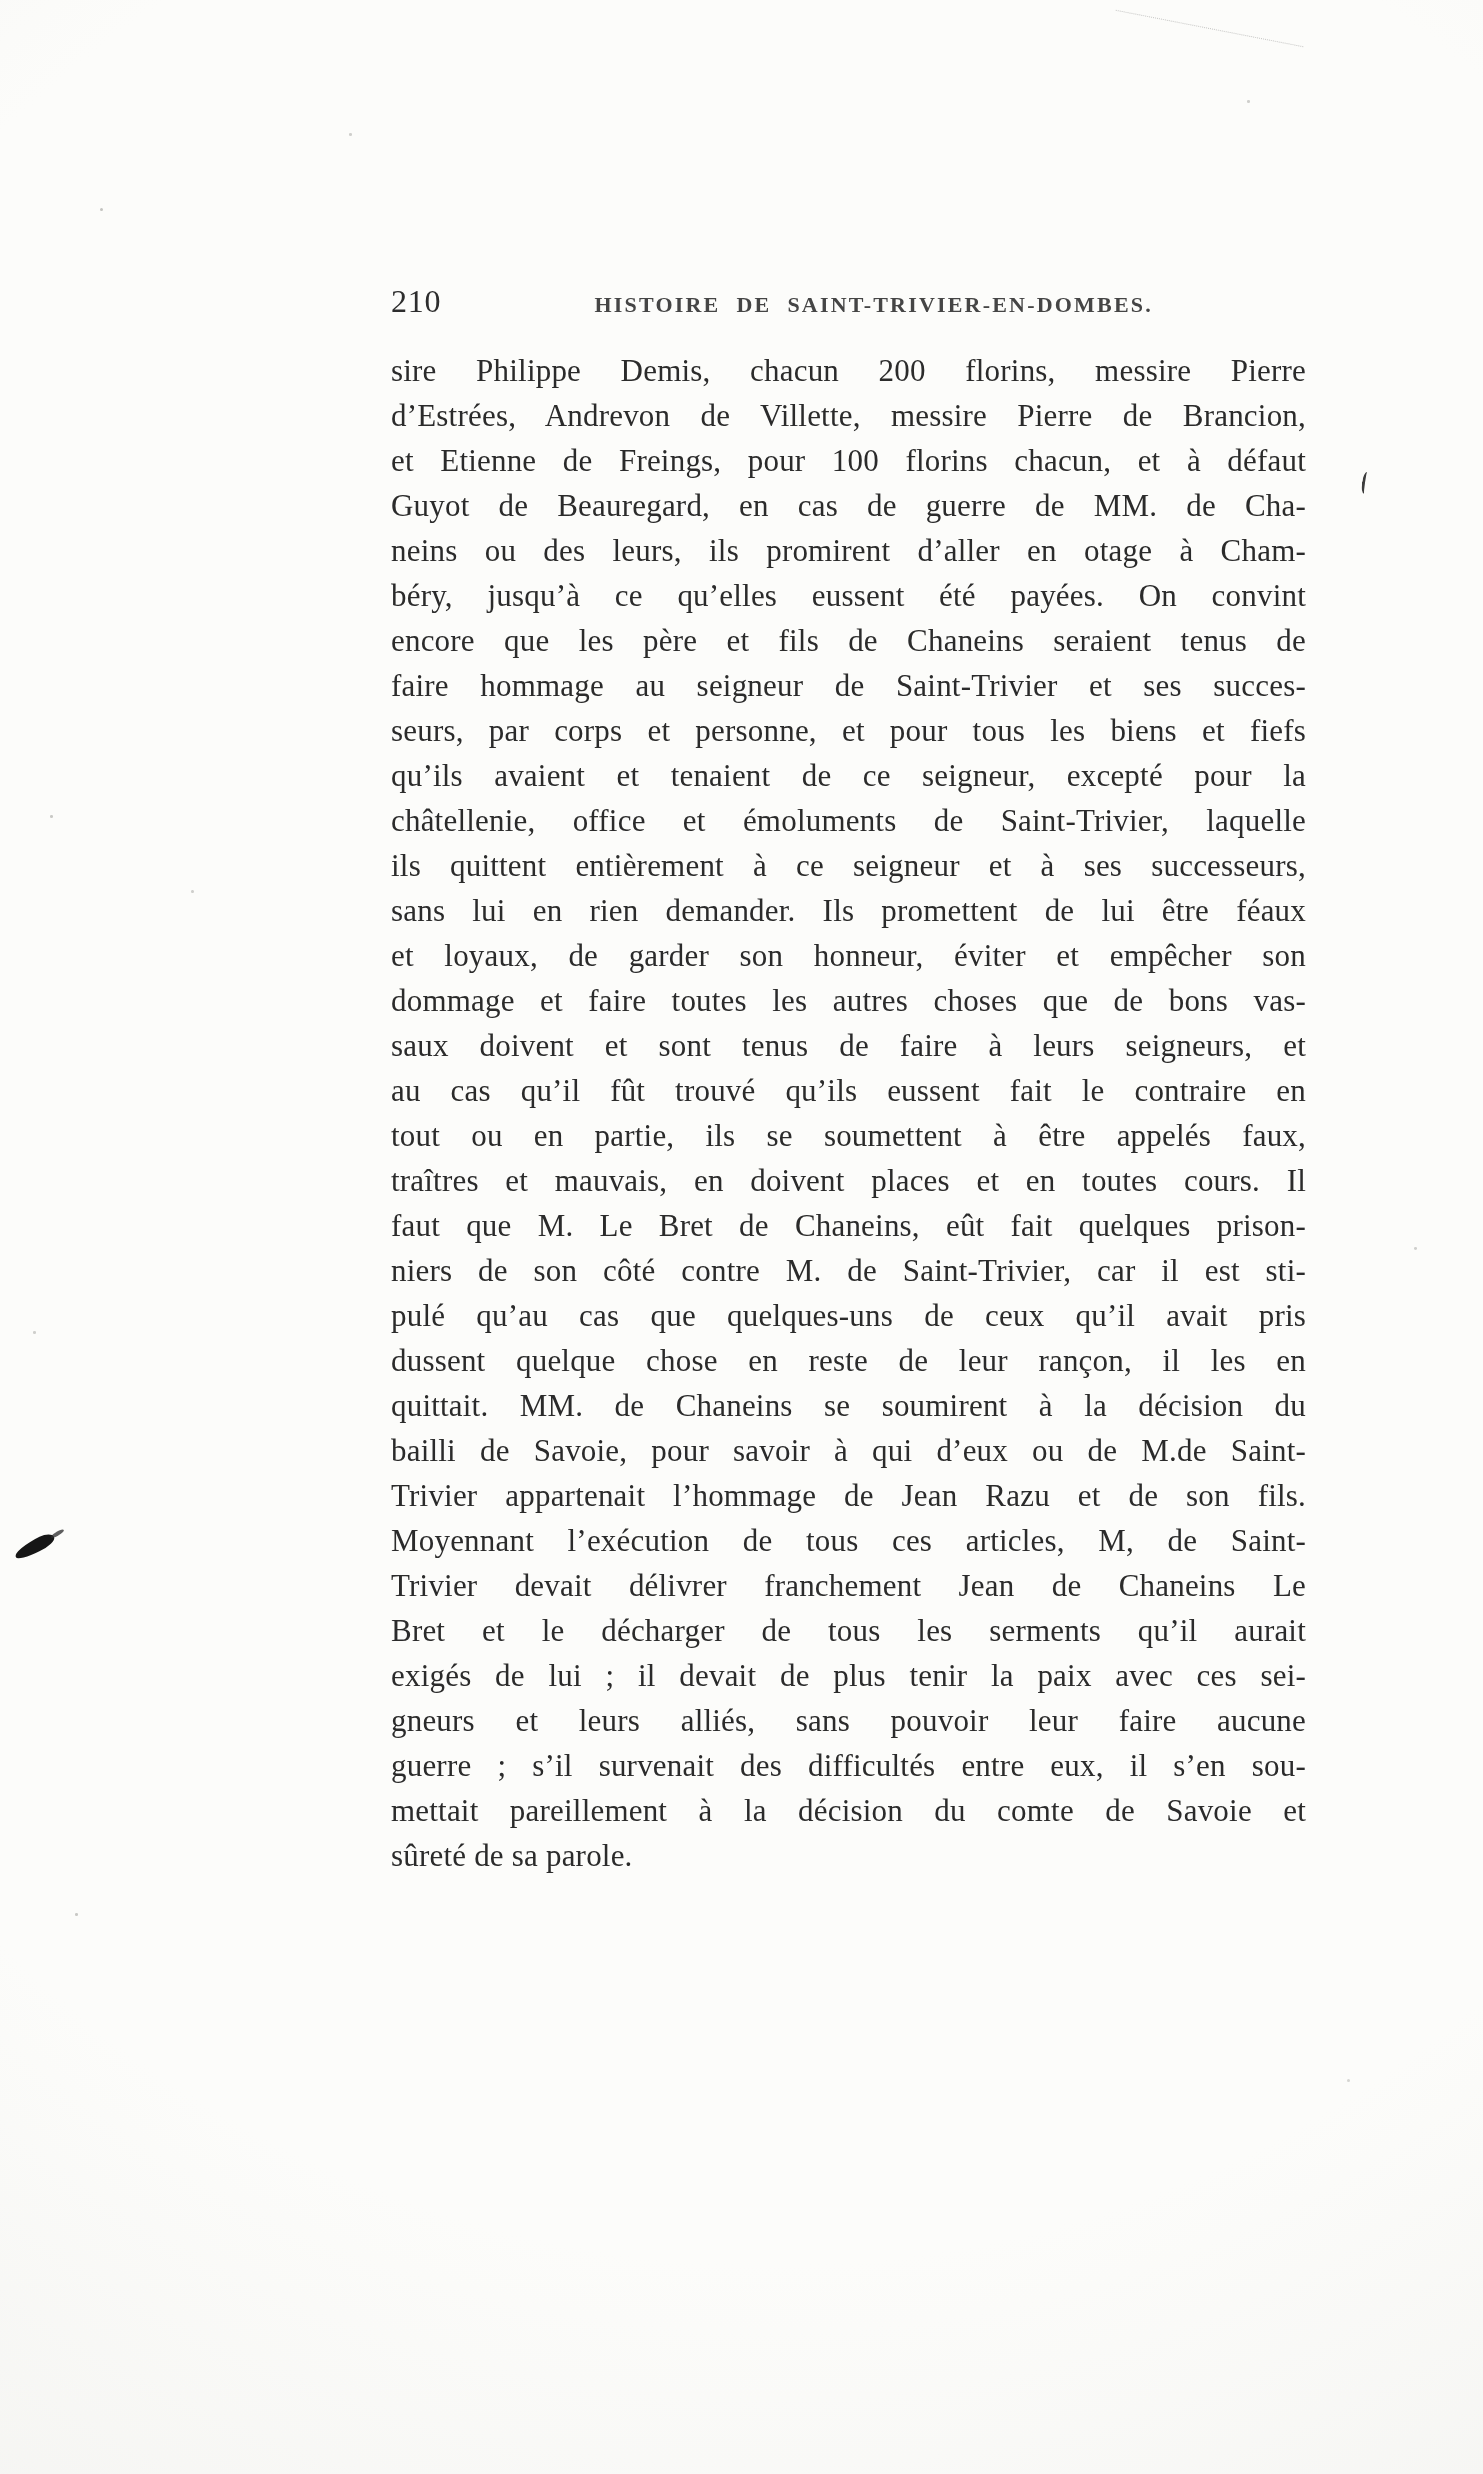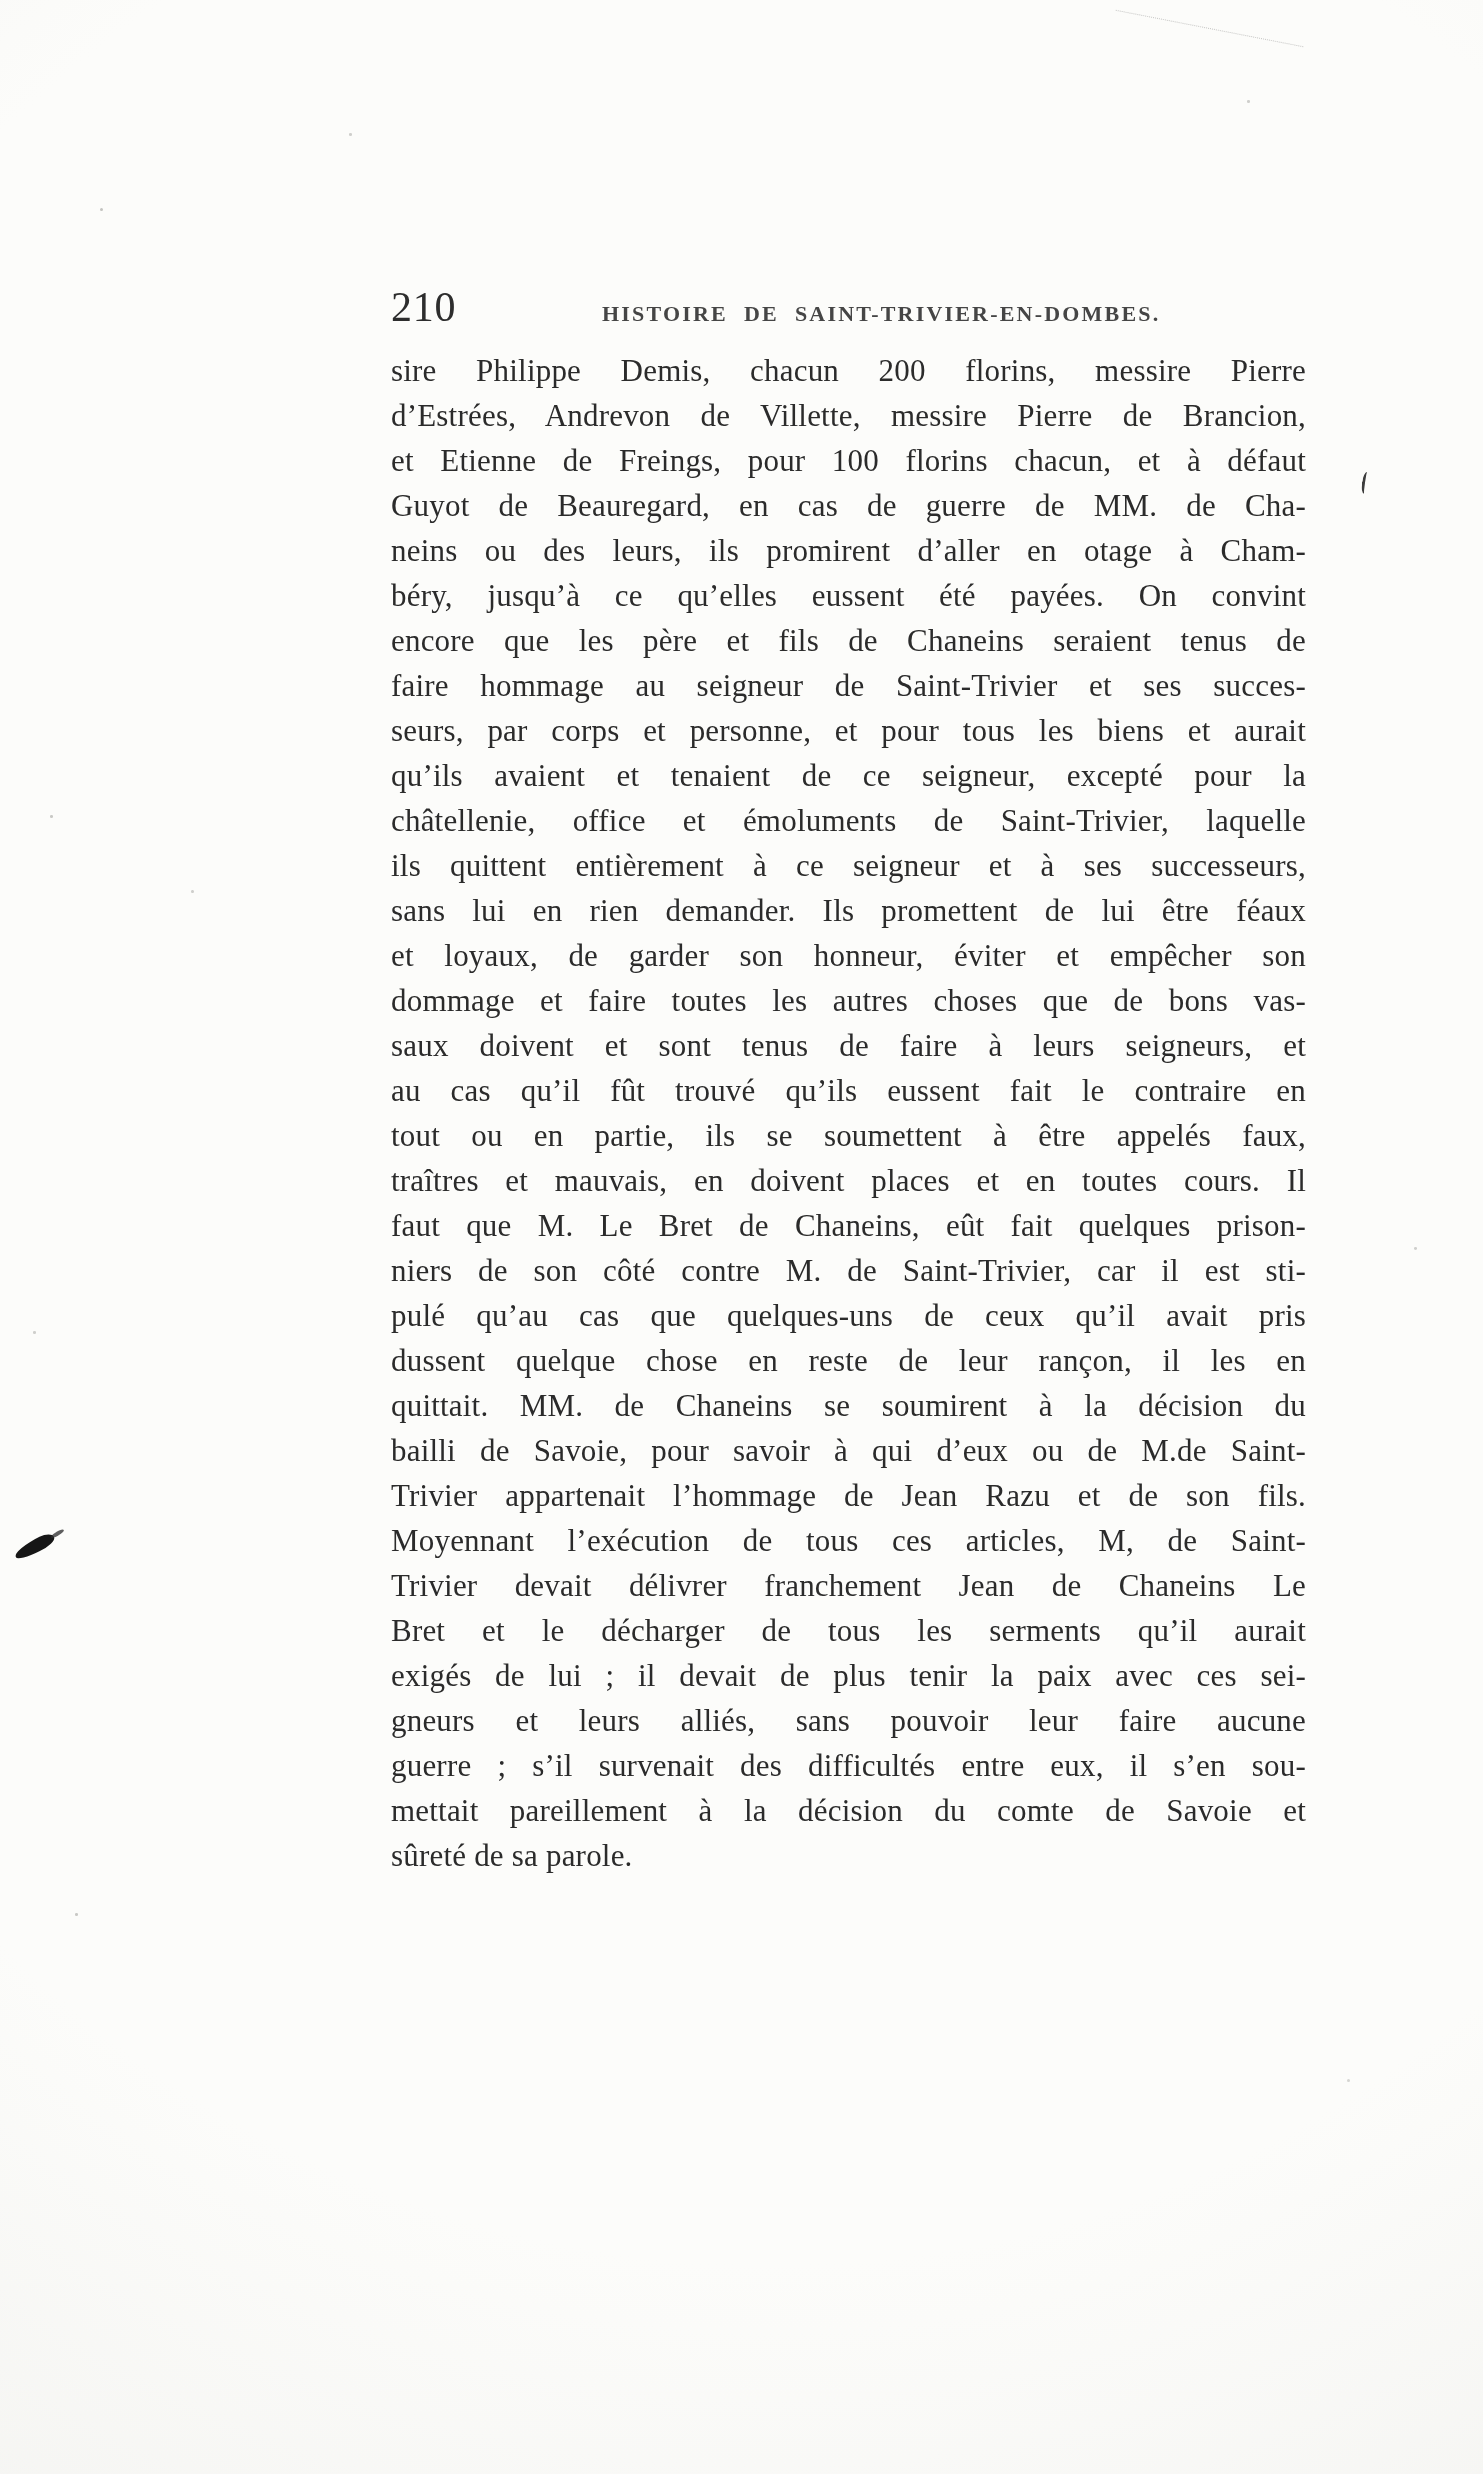--- a/index.html
+++ b/index.html
@@ -23,21 +23,21 @@
   
   .page-header {
     position: absolute;
     top: 283px;
     left: 391px;
     width: 915px;
     display: flex;
     align-items: baseline;
   }
   .page-number {
-    font-size: 42px;
+    font-size: 32px;
     color: #2d2d2d;
     letter-spacing: 0.8px;
   }
   .running-title {
     flex: 1;
     text-align: center;
     font-size: 22px;
     font-weight: 700;
     letter-spacing: 2.2px;
     word-spacing: 8.3px;
@@ -144,21 +144,21 @@
 
 <div class="text-block">
     <div class="body-line">sire Philippe Demis, chacun 200 florins, messire Pierre</div>
     <div class="body-line">d’Estrées, Andrevon de Villette, messire Pierre de Brancion,</div>
     <div class="body-line">et Etienne de Freings, pour 100 florins chacun, et à défaut</div>
     <div class="body-line">Guyot de Beauregard, en cas de guerre de MM. de Cha-</div>
     <div class="body-line">neins ou des leurs, ils promirent d’aller en otage à Cham-</div>
     <div class="body-line">béry, jusqu’à ce qu’elles eussent été payées. On convint</div>
     <div class="body-line">encore que les père et fils de Chaneins seraient tenus de</div>
     <div class="body-line">faire hommage au seigneur de Saint-Trivier et ses succes-</div>
-    <div class="body-line">seurs, par corps et personne, et pour tous les biens et aurait</div>
+    <div class="body-line">seurs, par corps et personne, et pour tous les biens et fiefs</div>
     <div class="body-line">qu’ils avaient et tenaient de ce seigneur, excepté pour la</div>
     <div class="body-line">châtellenie, office et émoluments de Saint-Trivier, laquelle</div>
     <div class="body-line">ils quittent entièrement à ce seigneur et à ses successeurs,</div>
     <div class="body-line">sans lui en rien demander. Ils promettent de lui être féaux</div>
     <div class="body-line">et loyaux, de garder son honneur, éviter et empêcher son</div>
     <div class="body-line">dommage et faire toutes les autres choses que de bons vas-</div>
     <div class="body-line">saux doivent et sont tenus de faire à leurs seigneurs, et</div>
     <div class="body-line">au cas qu’il fût trouvé qu’ils eussent fait le contraire en</div>
     <div class="body-line">tout ou en partie, ils se soumettent à être appelés faux,</div>
     <div class="body-line">traîtres et mauvais, en doivent places et en toutes cours. Il</div>

